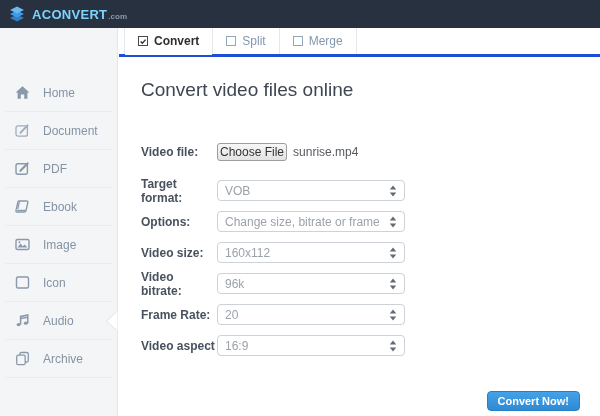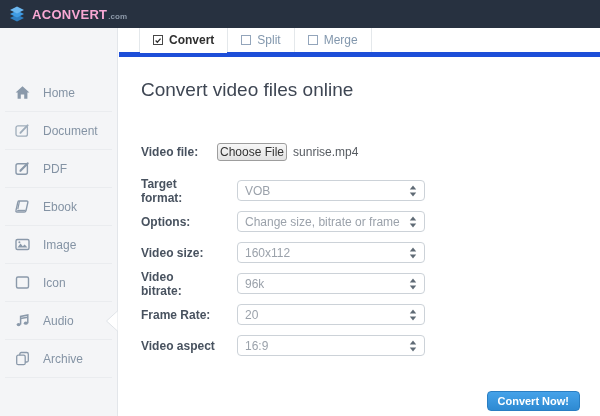--- a/index.html
+++ b/index.html
@@ -3,51 +3,51 @@
 <meta charset="utf-8">
 <style>
   html,body{margin:0;padding:0;background:#fff;}
   .page{position:relative;width:600px;height:416px;overflow:hidden;
         font-family:"Liberation Sans","DejaVu Sans",sans-serif;background:#fff;}
 
   
   .header{position:absolute;left:0;top:0;width:600px;height:28px;background:#273140;
           display:flex;align-items:center;padding-left:8px;box-sizing:border-box;}
   .logo-icon{width:18px;height:18px;margin-right:6px;display:block;}
-  .brand{color:#f9a8d4;font-weight:bold;font-size:13px;letter-spacing:.3px;}
+  .brand{color:#7dd3fc;font-weight:bold;font-size:13px;letter-spacing:.3px;}
   .brand-suffix{color:#8d99a9;font-size:8px;font-weight:bold;margin-left:1px;position:relative;top:2px;}
 
   
   .sidebar{position:absolute;left:0;top:28px;width:118px;height:409px;background:#f4f5f7;
            border-right:1px solid #e3e6ea;box-sizing:border-box;padding-top:46px;}
   .side-item{height:38px;display:flex;align-items:center;margin:0 5px;padding-left:9px;
              border-bottom:1px solid #eaecef;box-sizing:border-box;cursor:pointer;}
   .side-item .s-icon{width:17px;height:17px;margin-right:12px;flex:0 0 auto;}
   .side-item .s-label{font-size:12px;color:#8493a4;}
   .side-item.active .s-label{color:#454f5d;font-weight:bold;}
   .pointer{position:absolute;right:-1px;top:282px;width:13px;height:22px;}
 
   
   .main{position:absolute;left:119px;top:28px;width:481px;height:388px;background:#fff;}
-  .tabbar{height:29px;border-bottom:5px solid #1d4ed8;display:flex;padding-left:20px;box-sizing:border-box;}
+  .tabbar{height:29px;border-bottom:3px solid #1d4ed8;display:flex;padding-left:5px;box-sizing:border-box;}
   .tab{position:relative;display:flex;align-items:center;gap:6px;padding:0 13px;
        border-right:1px solid #e4e8eb;font-size:12px;color:#8297ad;cursor:pointer;background:#fff;}
   .tab:first-child{border-left:1px solid #e4e8eb;}
   .tab.active{color:#2f2f2f;font-weight:bold;}
   .tab.active::after{content:"";position:absolute;left:0;right:0;bottom:-1px;height:1px;background:#fff;}
   .cb{width:10px;height:10px;border:1px solid #93a5bb;background:#fff;display:flex;
       align-items:center;justify-content:center;box-sizing:border-box;}
   .cb.checked{border-color:#474747;}
   .cb svg{display:block;}
 
   .content{padding:22px 0 0 22px;}
   .page-title{font-size:19px;font-weight:400;color:#3e4653;margin:0;line-height:22px;}
 
   .file-row{margin-top:42px;display:flex;align-items:center;height:17px;}
-  .field-row{margin-top:10px;display:flex;align-items:center;height:21px;gap:20px;}
+  .field-row{margin-top:10px;display:flex;align-items:center;height:21px;}
   .field-row.first{margin-top:20px;}
   .f-label{width:76px;flex:0 0 auto;font-size:12px;font-weight:bold;color:#48525f;}
   .choose-btn{height:18px;padding:0 2px;font-size:12px;color:#333;
               background:linear-gradient(#f7f7f7,#e3e3e3);border:1px solid #9d9d9d;border-radius:3px;
               display:flex;align-items:center;cursor:pointer;font-family:inherit;}
   .file-name{font-size:12px;color:#565b61;margin-left:6px;}
 
   .select{width:188px;height:21px;box-sizing:border-box;border:1px solid #ccd2d8;border-radius:4px;
           background:#fff;display:flex;align-items:center;justify-content:space-between;
           padding:2px 7px;cursor:pointer;}

